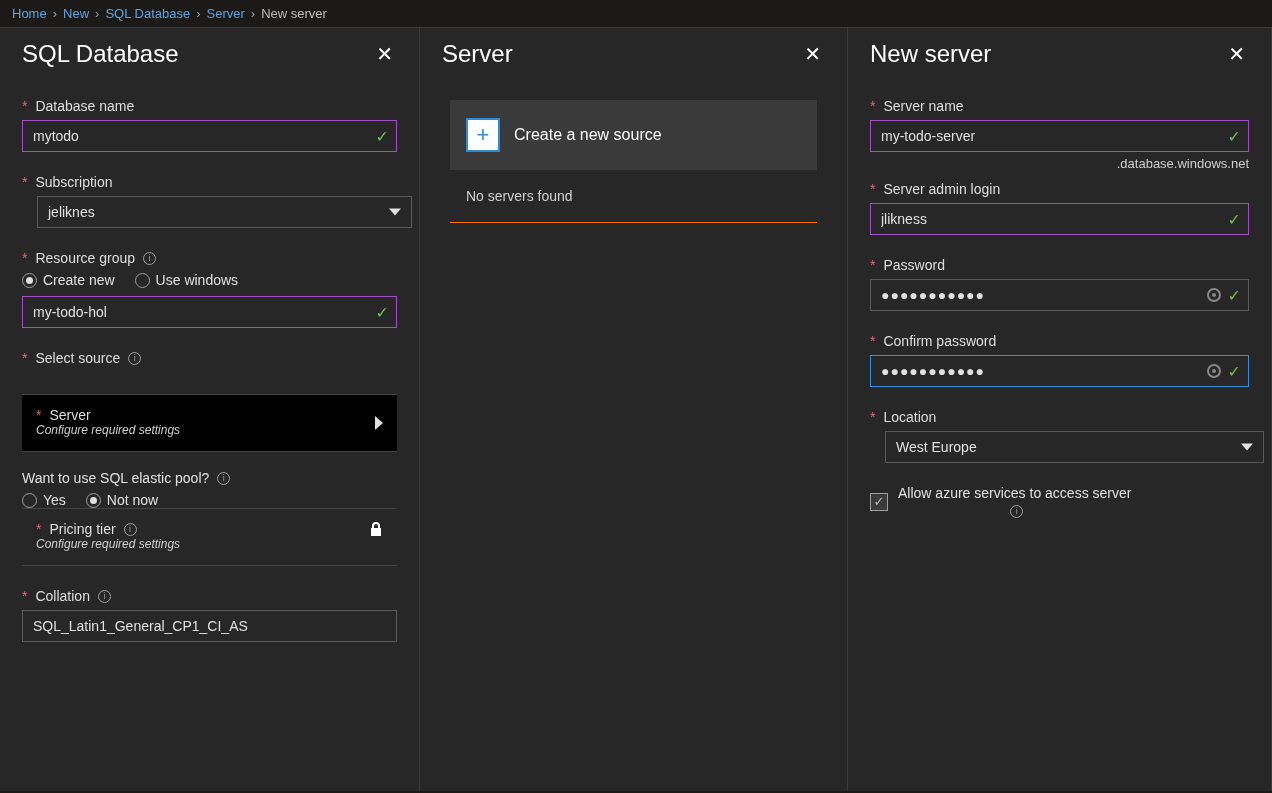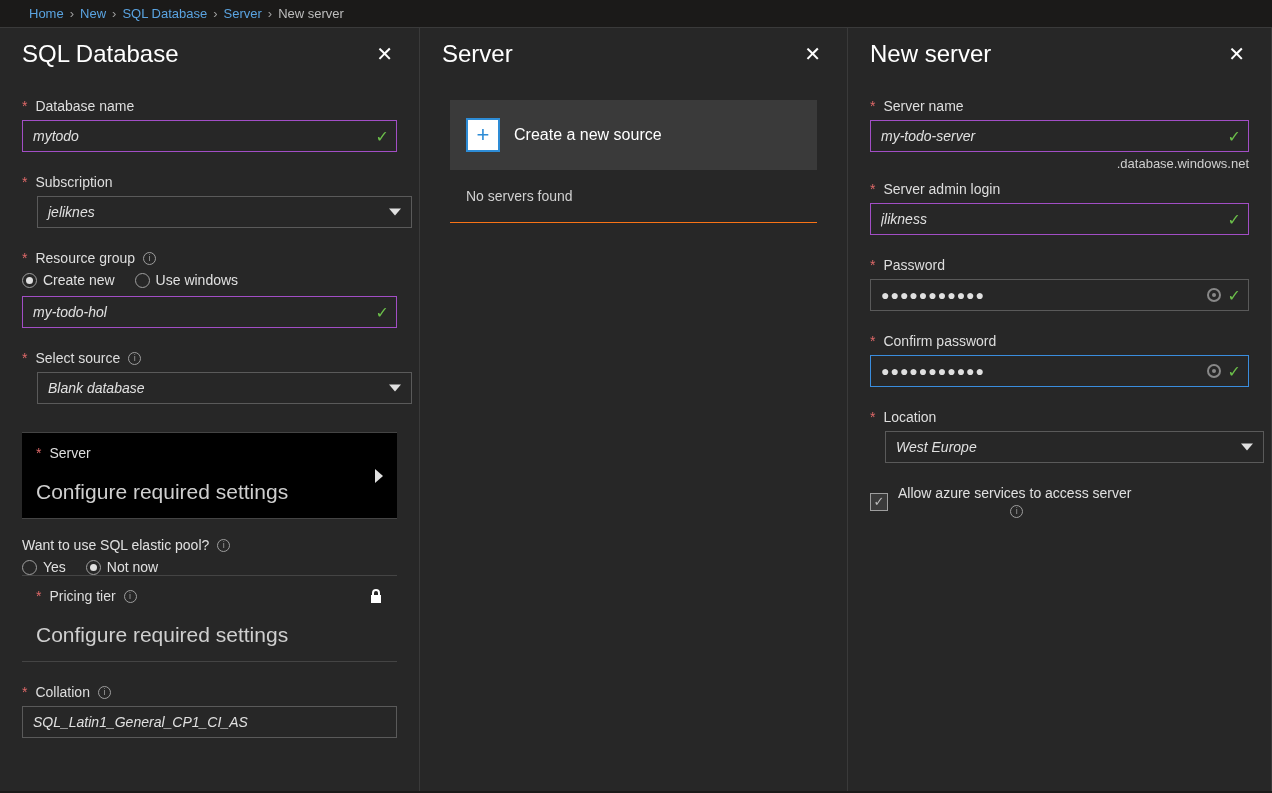--- a/index.html
+++ b/index.html
@@ -8,21 +8,21 @@
     background: #1b1a19;
     color: #e0e0e0;
     width: 1272px;
     height: 793px;
     overflow: hidden;
     font-size: 14px;
   }
   .breadcrumb {
     display: flex;
     align-items: center;
-    padding: 6px 29px;
+    padding: 6px 12px;
     border-bottom: 1px solid #3a3a3a;
     background: #1b1a19;
     gap: 6px;
     font-size: 13px;
   }
   .breadcrumb a { color: #5aa3e0; text-decoration: none; cursor: pointer; }
   .breadcrumb .sep { color: #9e9e9e; }
   .breadcrumb .current { color: #bdbdbd; }
   .panels { display: flex; height: calc(100% - 30px); }
   .panel {
@@ -60,21 +60,20 @@
   .input-wrap { position: relative; }
   input.text, .select, .readonly-box {
     width: 100%;
     background: #272727;
     border: 1px solid #5a5a5a;
     color: #e0e0e0;
     padding: 7px 34px 7px 10px;
     font-size: 14px;
     font-family: inherit;
     outline: none;
-    font-style: italic;
   }
   input.text.valid { border-color: #a24ec5; }
   input.text.valid-blue { border-color: #3a8dde; }
   .check-icon {
     position: absolute; right: 8px; top: 50%; transform: translateY(-50%);
     color: #6cc04a; font-size: 16px; pointer-events: none;
   }
   .pw-eye {
     position: absolute; right: 28px; top: 50%; transform: translateY(-50%);
     color: #888; font-size: 14px; pointer-events: none;
@@ -100,21 +99,21 @@
   .nav-block {
     margin-top: 28px;
     border-top: 1px solid #444;
     border-bottom: 1px solid #444;
     background: #000;
     padding: 12px 14px 14px 14px;
     cursor: pointer;
     position: relative;
   }
   .nav-block.light { background: #272727; cursor: default; }
-  .nav-block .sub { color:#cfcfcf; font-size: 21px; margin-top:19px;}
+  .nav-block .sub { color:#cfcfcf; font-style: italic; font-size: 12px; margin-top:0;}
   .nav-block .chev-right {
     position:absolute; right:14px; top:50%; transform:translateY(-50%);
     width:0;height:0;border-top:7px solid transparent;border-bottom:7px solid transparent;border-left:8px solid #e0e0e0;
   }
   .lock-icon {
     position:absolute; right:14px; top:12px; color:#fff;
   }
   .helptext{ color:#e0e0e0; font-size:14px; }
   .server-create {
     display:flex; align-items:center; gap:14px;
@@ -204,23 +203,20 @@
           <span class="check-icon">✓</span>
         </div>
       </div>
 
       <div class="field">
         <div class="label">
             <span class="req">*</span>
             <span>Select source</span>
             <span class="info-icon">i</span>
           </div>
-        <div class="input-wrap">
-          <div class="select"><span>Blank database</span><span class="chevron"></span></div>
-        </div>
       </div>
 
       <div class="nav-block">
         <div class="label" style="margin:0;">
             <span class="req">*</span>
             <span>Server</span>
           </div>
         <div class="sub">Configure required settings</div>
         <span class="chev-right"></span>
       </div>

